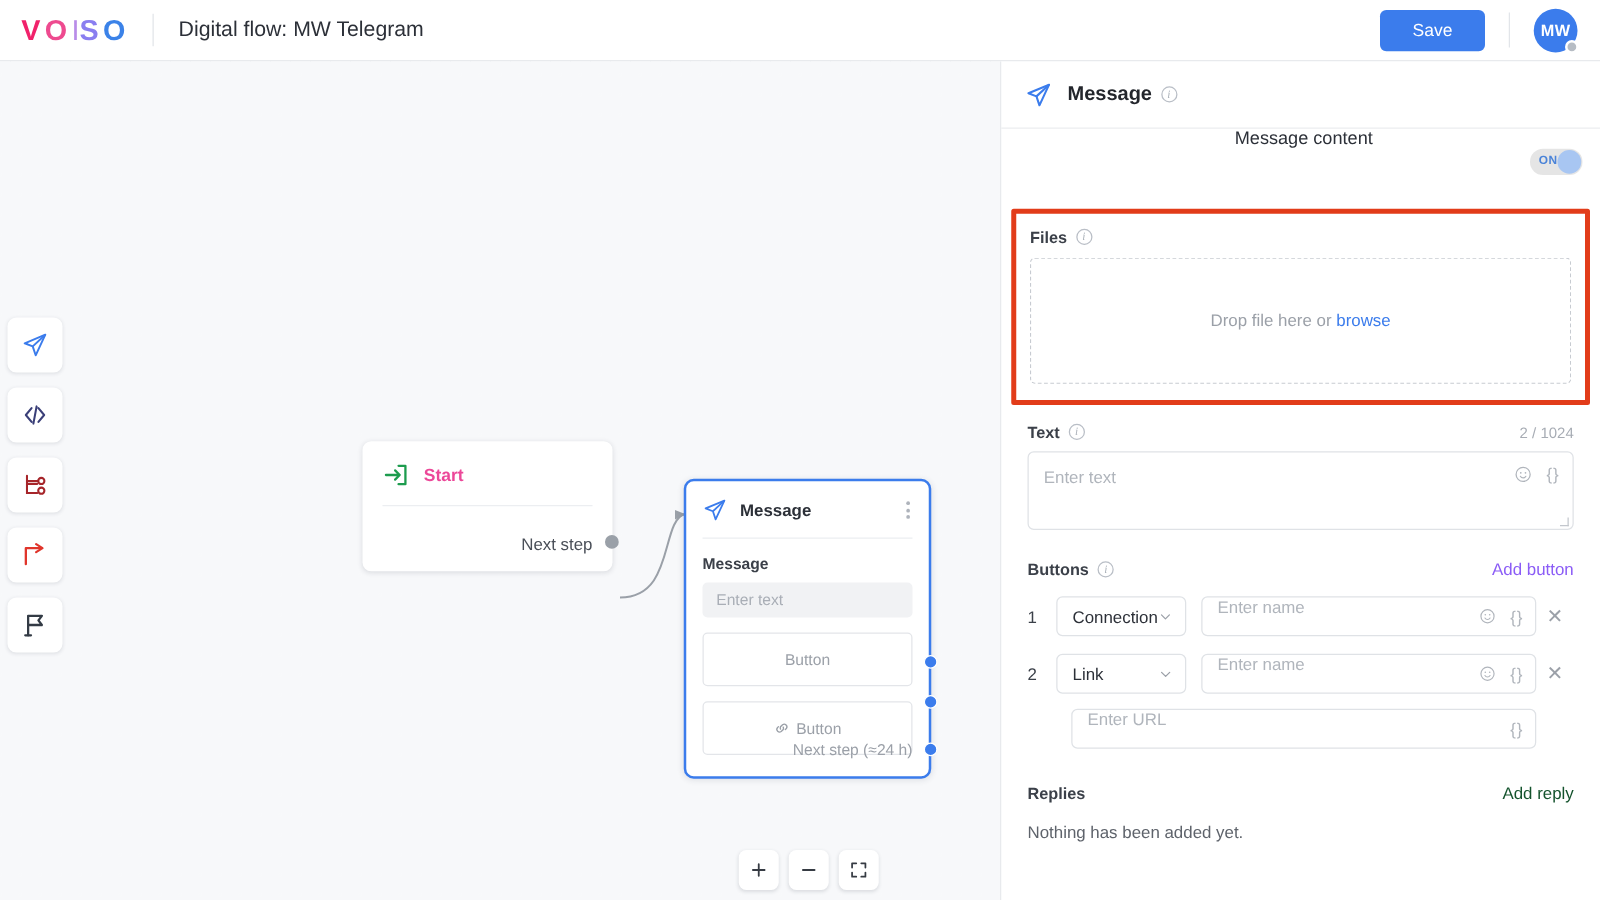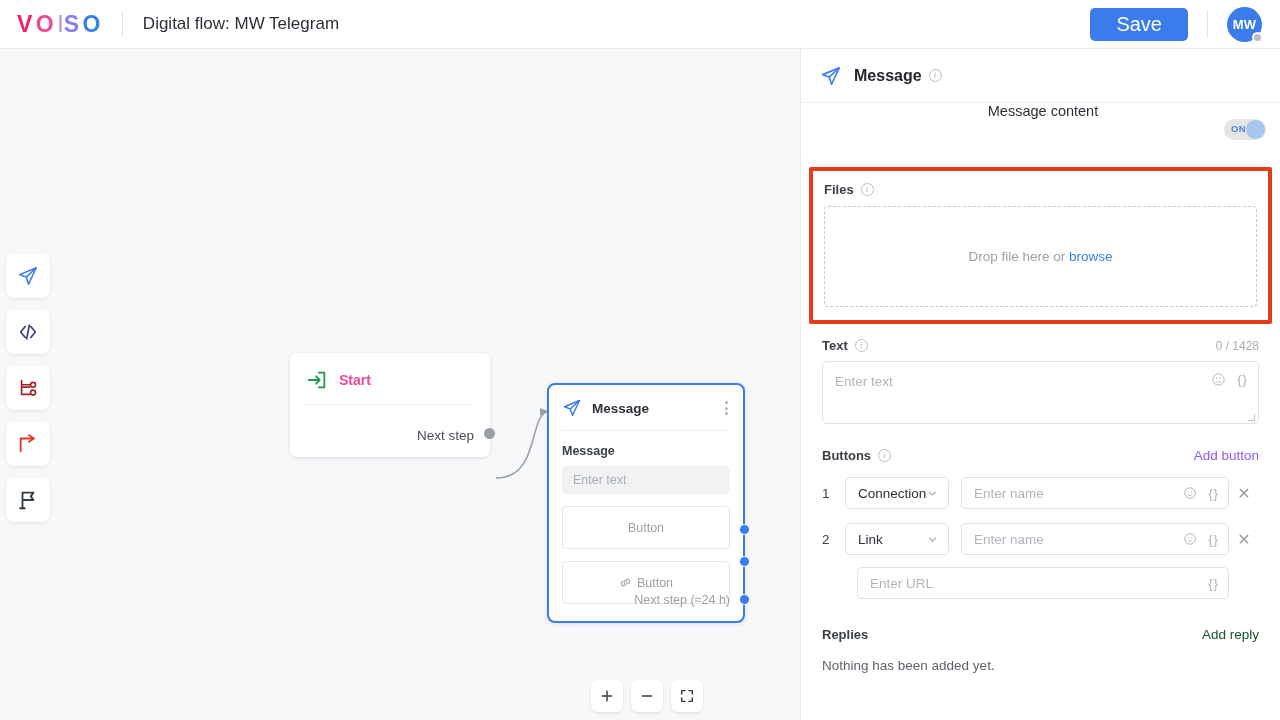--- a/index.html
+++ b/index.html
@@ -26,21 +26,21 @@
   .logo .l1 { color: #f1226b; }
   .logo .l2 { color: #ee4a8f; }
   .logo .l3 { color: #b98ce8; font-weight: 400; letter-spacing: 0; }
   .logo .l4 { color: #8a7ef0; }
   .logo .l5 { color: #3b82e8; }
   .hdr-divider { width: 1px; height: 26px; background: #e2e5e9; margin: 0 20px 0 18px; }
   .hdr-title { font-size: 17px; color: #2c3038; font-weight: 400; }
   .hdr-right { margin-left: auto; display: flex; align-items: center; padding-right: 18px; }
   .save-btn {
     background: #3b7cec; color: #fff; border: none; border-radius: 5px;
-    font-size: 20px; font-family: inherit;
+    font-size: 14px; font-family: inherit;
     padding: 0 26px; height: 33px; cursor: pointer;
   }
   .hdr-divider2 { width: 1px; height: 28px; background: #e2e5e9; margin: 0 19px; }
   .avatar {
     position: relative; width: 35px; height: 35px; border-radius: 50%;
     background: #3b7cec; color: #ffffff;
     display: flex; align-items: center; justify-content: center;
     font-size: 13px; font-weight: 700; letter-spacing: .3px; cursor: pointer;
   }
   .avatar .dot {
@@ -200,21 +200,21 @@
   .btn-row.sub { margin-top: 12px; }
   .bnum { width: 23px; font-size: 13.5px; color: #3b4049; flex: none; }
   .select {
     width: 104px; height: 32px; border: 1px solid #dfe2e6; border-radius: 5px;
     display: flex; align-items: center; padding: 0 9px 0 12px;
     font-size: 13.5px; color: #2c3038; cursor: pointer; flex: none;
   }
   .select .chev { margin-left: auto; }
   .field {
     flex: 1; height: 32px; margin-left: 12px; border: 1px solid #dfe2e6; border-radius: 5px;
-    display: flex; align-items: center; padding: 0 11px 0 12px;
+    display: flex; padding: 0 11px 0 12px;
     font-size: 13.5px; color: #b0b5bc; position: relative;
   }
   .field .fic { margin-left: auto; display: flex; gap: 11px; align-items: center; }
   .xbtn { width: 30px; text-align: center; color: #9ba0a8; font-size: 16px; cursor: pointer; flex: none; }
   .url-field { margin-left: 35px; }
 
   .sec.replies-sec { margin-top: 28px; }
   .empty-note { margin-top: 16px; font-size: 13.5px; color: #5e636b; }
 
   .braces { font-size: 13.5px; color: #b0b5bc; font-family: "Liberation Sans", sans-serif; letter-spacing: -1px; }
@@ -376,21 +376,21 @@
       <div class="dropzone">
         <span>Drop file here or</span>&nbsp;
         <a>browse</a>
       </div>
     </div>
 
     <div class="sec text-sec">
       <div class="sec-label-row">
         <span class="sec-label">Text</span>
         <span class="info-i">i</span>
-        <span class="counter">0 / 1428</span>
+        <span class="counter">2 / 1024</span>
       </div>
       <div class="textarea">
         <span class="ph">Enter text</span>
         <span class="ta-icons">
           <svg width="15" height="15" viewBox="0 0 24 24">
             <circle cx="12" cy="12" r="9" fill="none" stroke="#b0b5bc" stroke-width="1.6"></circle>
             <circle cx="9" cy="10" r="1.1" fill="#b0b5bc"></circle>
               <circle cx="15" cy="10" r="1.1" fill="#b0b5bc"></circle>
             <path d="M8.5 14.5 A4 4 0 0 0 15.5 14.5" fill="none" stroke="#b0b5bc" stroke-width="1.5" stroke-linecap="round"></path>
           </svg>

